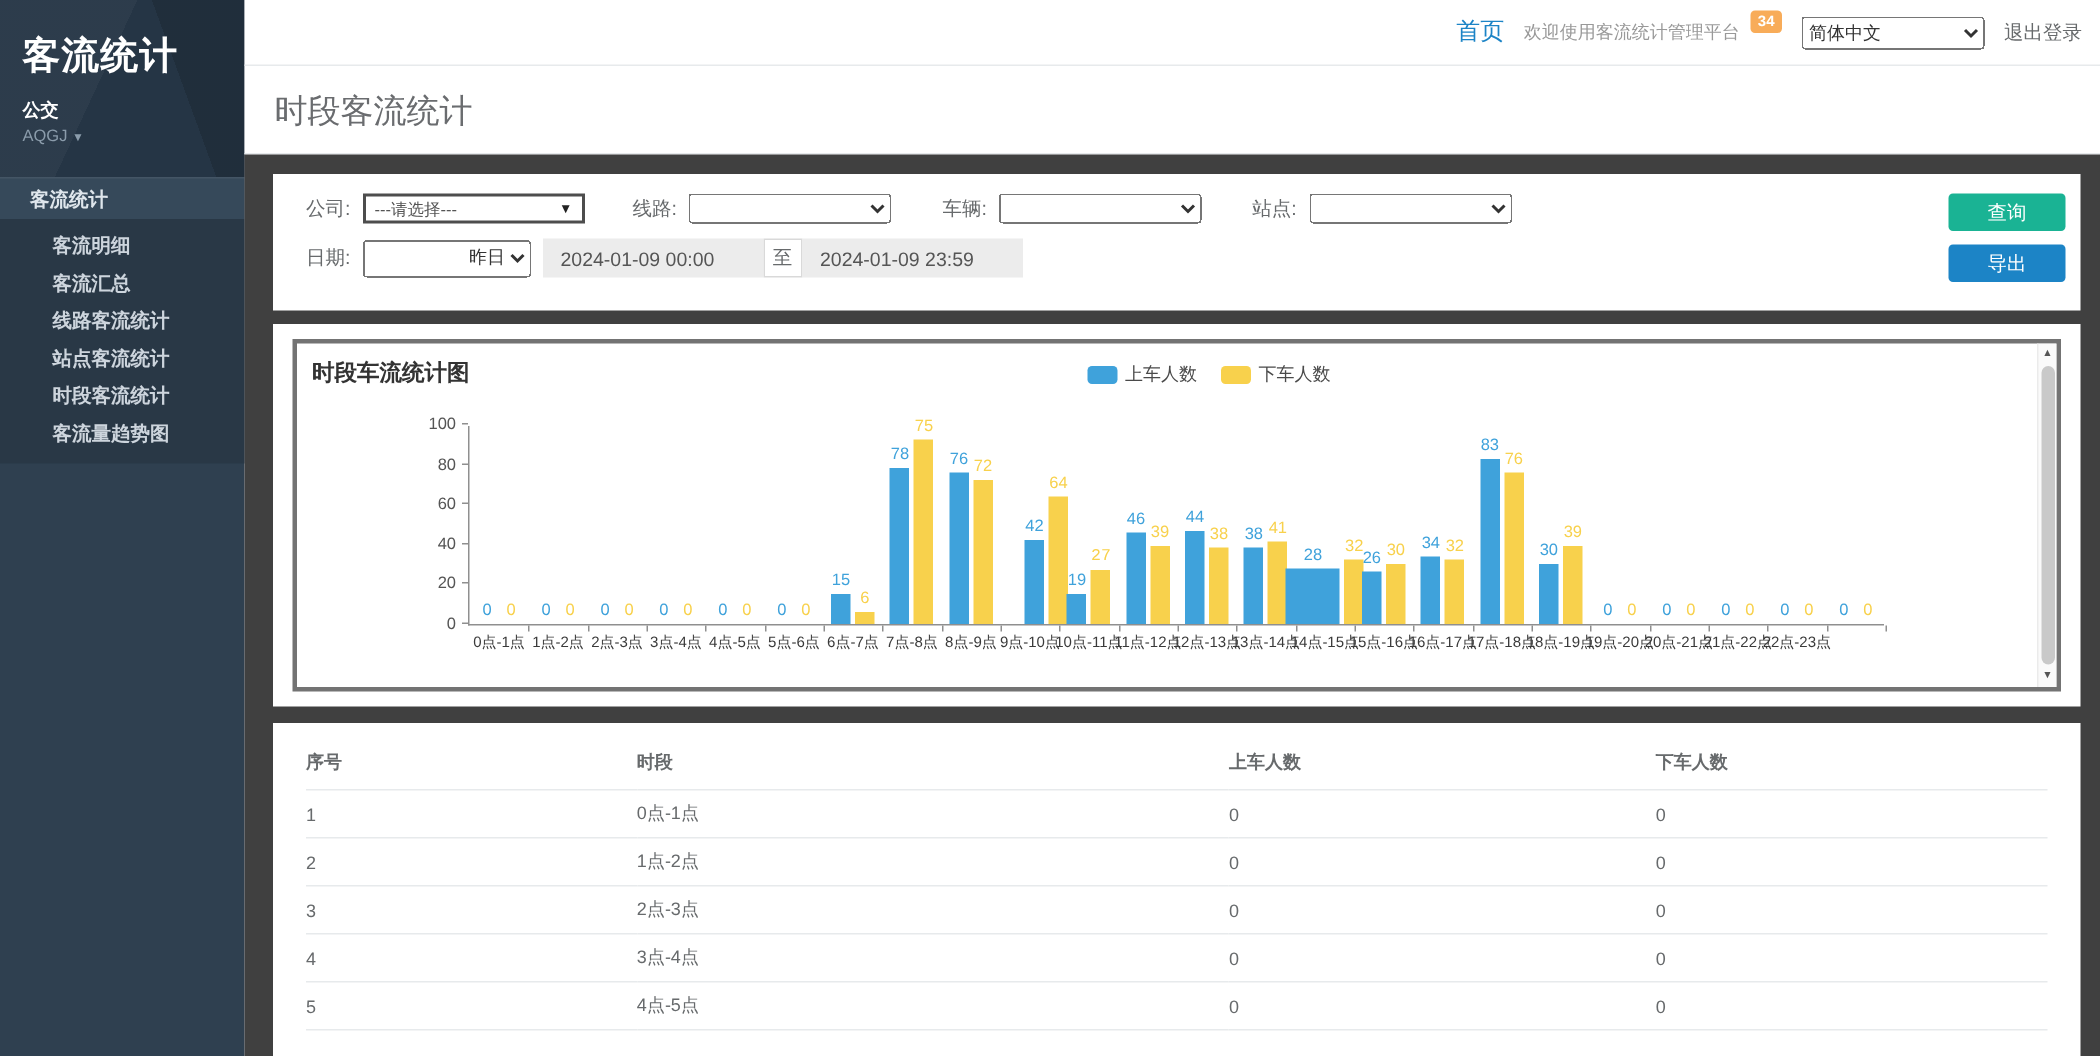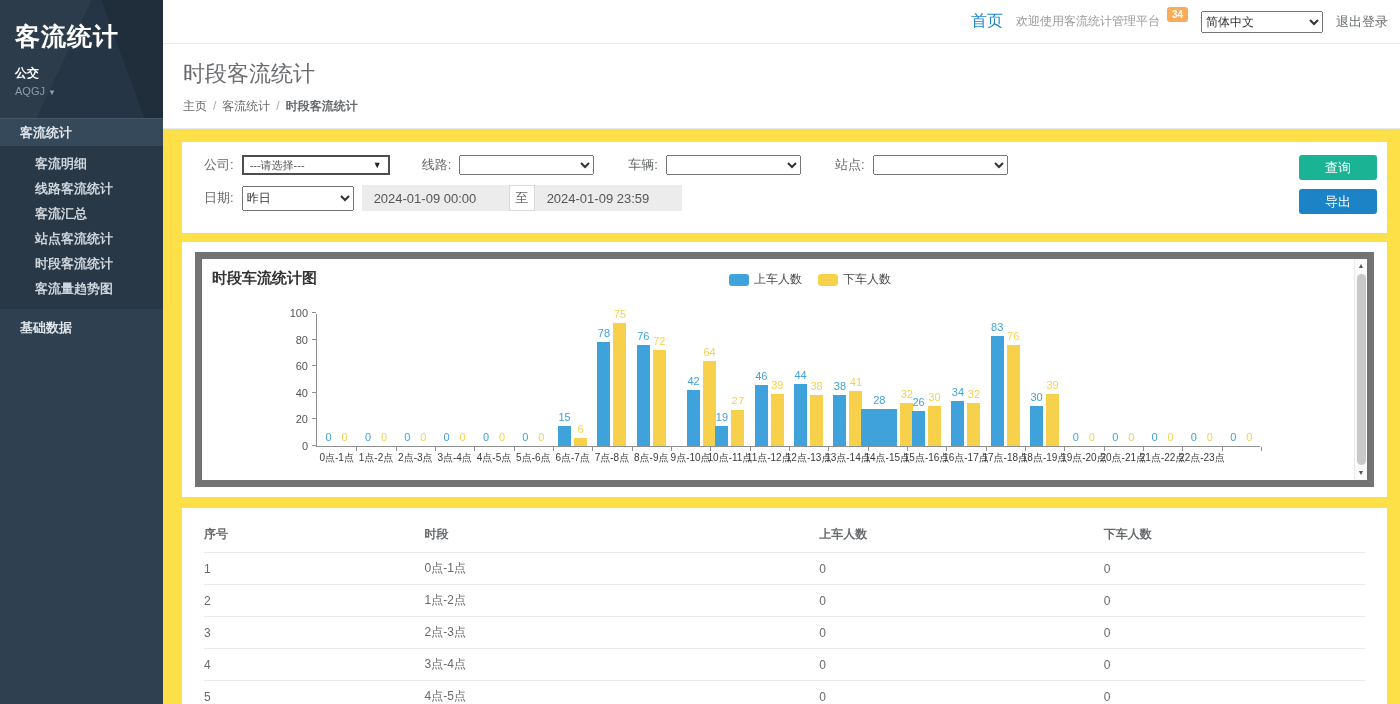--- a/index.html
+++ b/index.html
@@ -51,52 +51,52 @@
   }
   .topbar select { width:122px; height:22px; font-size:12px; color:#333; font-family:"Liberation Sans",sans-serif; }
   .topbar .logout { color:#676a6c; font-size:13px; cursor:pointer; }
 
   .page-heading { background:#ffffff; padding:15px 20px 13px 20px; border-bottom:1px solid #e7eaec; }
   .page-heading h2 { font-size:22px; font-weight:normal; color:#6a6c6f; }
   .breadcrumb { margin-top:9px; font-size:12px; color:#676a6c; }
   .breadcrumb .sep { color:#aaa; margin:0 6px; }
   .breadcrumb .active { font-weight:bold; }
 
-  .content { flex:1; background:#fde047; padding:13px 13px 0 19px; overflow:hidden; }
+  .content { flex:1; background:#404040; padding:13px 13px 0 19px; overflow:hidden; }
   .panel { background:#ffffff; }
 
   
   .filter-panel { position:relative; padding:13px 100px 12px 22px; margin-bottom:9px; }
   .filter-row { display:flex; align-items:center; margin-bottom:10px; }
   .filter-row:last-child { margin-bottom:0; }
   .f-label { font-size:13px; color:#676a6c; margin-right:8px; white-space:nowrap; }
   .company-select {
     width:148px; height:20px; border:2px solid #4d4d4d; background:#fff;
     display:flex; align-items:center; justify-content:space-between;
     padding:0 6px; font-size:11px; color:#555; cursor:pointer; margin-right:32px;
   }
   .company-select .dk-caret { font-size:9px; color:#222; }
-  .filter-row select { height:20px; width:135px; font-size:12px; color:#333; margin-right:34px; font-family:Liberation Sans, sans-serif; }
+  .filter-row select { height:20px; width:135px; font-size:12px; color:#333; margin-right:34px; font-family:Liberation Mono, monospace;text-align:right; }
   .filter-row select.date-preset { width:112px; height:25px; margin-right:8px; }
   .date-input {
     width:147px; height:26px; background:#ececec; border:none; color:#555;
     font-size:13px; padding-left:12px; display:flex; align-items:center;
   }
   .to-box {
     width:26px; height:26px; background:#fff; border:1px solid #d9d9d9;
     display:flex; align-items:center; justify-content:center; font-size:13px; color:#676a6c;
   }
   .action-buttons { position:absolute; right:10px; top:13px; display:flex; flex-direction:column; gap:9px; }
   .btn { width:78px; height:25px; border:none; border-radius:3px; color:#fff; font-size:13px; cursor:pointer; font-family:"Liberation Sans",sans-serif; }
   .btn-search { background:#1ab394; }
   .btn-export { background:#1c84c6; }
 
   
   .chart-panel { padding:10px 13px; margin-bottom:11px; }
-  .chart-box { position:relative; border:7px solid #737373; height:235px; background:#fff; overflow:hidden; }
+  .chart-box { position:relative; border:3px solid #737373; height:235px; background:#fff; overflow:hidden; }
   .chart-title { position:absolute; left:10px; top:10px; font-size:15px; font-weight:bold; color:#333; }
   .chart-legend { position:absolute; left:527px; top:12px; display:flex; gap:16px; }
   .legend-item { display:flex; align-items:center; gap:5px; font-size:12px; color:#4a4a4a; }
   .legend-swatch { width:20px; height:12px; border-radius:3px; }
 
   .plot {
     position:absolute; left:114px; top:55px; width:944px; height:133px;
     border-left:1px solid #8f8f8f; border-bottom:1px solid #8f8f8f;
     display:flex; align-items:flex-end;
   }
@@ -126,49 +126,45 @@
 <aside class="sidebar">
   <div class="side-logo">
     <div class="app-title">客流统计</div>
     <div class="org">公交</div>
     <div class="user"><span>AQGJ</span><span class="caret">▼</span></div>
   </div>
   <nav>
     <div class="nav-section-header">客流统计</div>
     <div class="nav-sub" id="sidebar-sub">
         <div class="sub-item">客流明细</div>
+        <div class="sub-item">客流汇总</div>
         <div class="sub-item">线路客流统计</div>
-        <div class="sub-item">客流汇总</div>
         <div class="sub-item">站点客流统计</div>
         <div class="sub-item">时段客流统计</div>
         <div class="sub-item">客流量趋势图</div>
       </div>
     <div class="nav-root" id="sidebar-root">
-        <div class="nav-item">基础数据</div>
       </div>
   </nav>
 </aside>
 
 <div class="main">
 
   <header class="topbar">
     <span class="home-link">首页</span>
     <span class="welcome">欢迎使用客流统计管理平台</span>
     <span class="badge">34</span>
     <select>
       <option>简体中文</option>
     </select>
     <span class="logout">退出登录</span>
   </header>
 
   <div class="page-heading">
     <h2>时段客流统计</h2>
-    <div class="breadcrumb">
-      <span>主页</span><span class="sep">/</span><span>客流统计</span><span class="sep">/</span><span class="active">时段客流统计</span>
-    </div>
   </div>
 
   <div class="content">
 
     <section class="panel filter-panel">
       <div class="filter-row">
         <span class="f-label">公司:</span>
         <div class="company-select">
           <span>---请选择---</span>
           <span class="dk-caret">▼</span>

